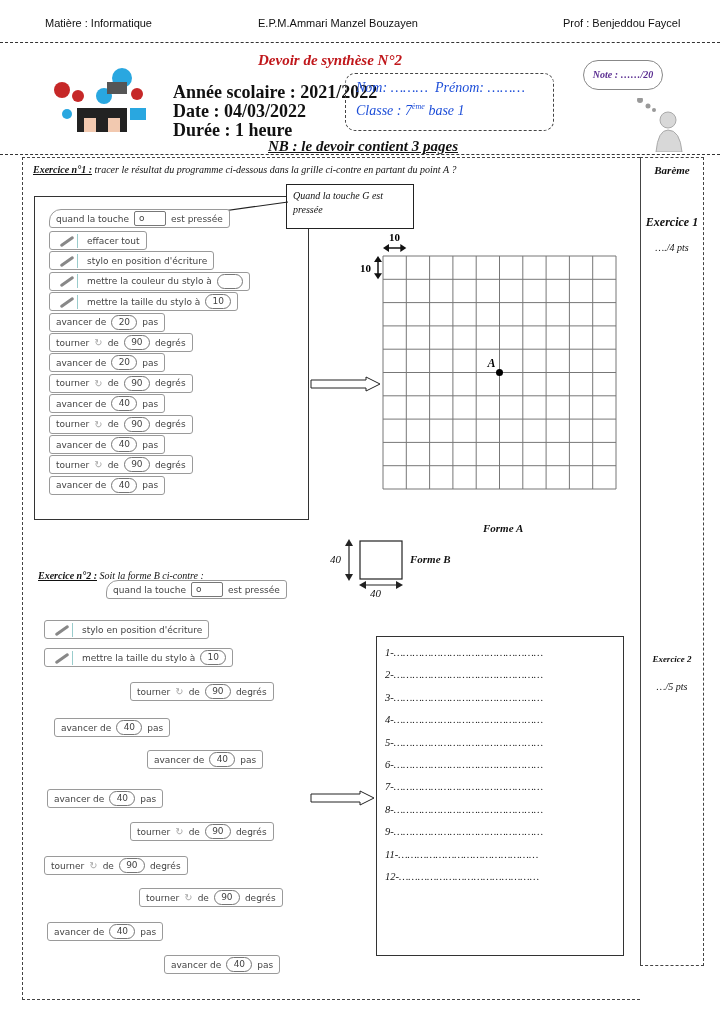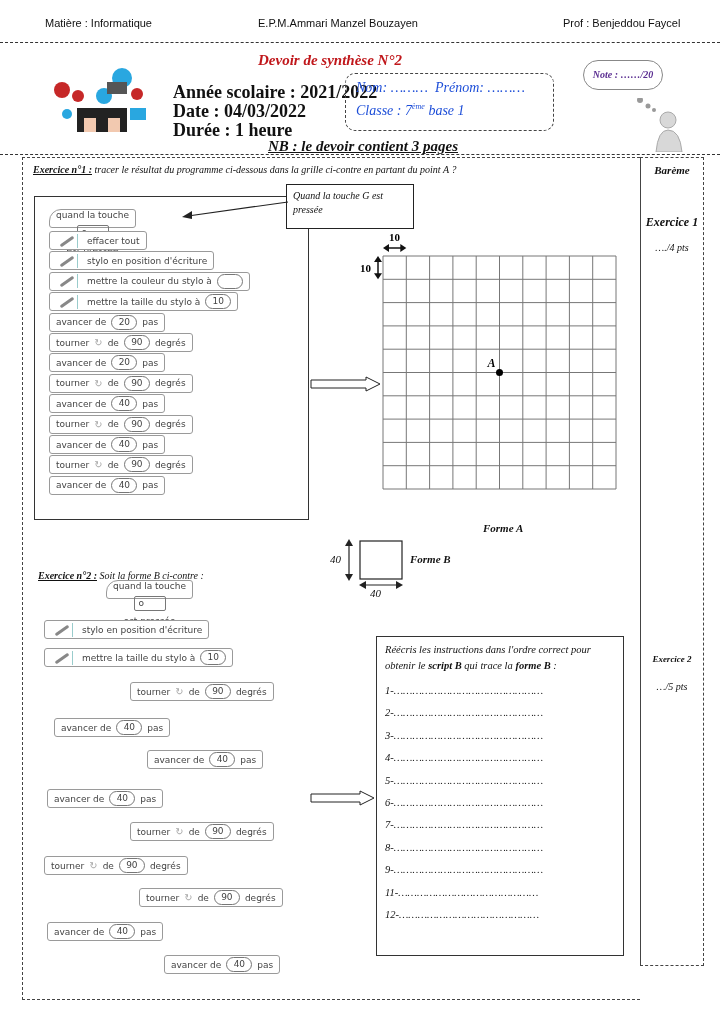--- a/index.html
+++ b/index.html
@@ -20,21 +20,21 @@
   .bareme .t { position: absolute; width: 100%; text-align: center; font-style: italic; font-size: 10px; }
   .ex-title { font-size: 10px; font-style: italic; }
   .ex-title b { text-decoration: underline; font-weight: bold; }
   .scriptbox { left: 34px; top: 196px; width: 275px; height: 324px; border: 1.5px solid #333; }
   .blk { position: absolute; height: 19px; border: 1px solid #9a9a9a; border-radius: 3px; background: #fff; font-family: "DejaVu Sans", sans-serif; font-size: 9px; color: #444; display: flex; align-items: center; padding: 0 6px; white-space: nowrap; gap: 5px; }
   .blk .slot { border: 1px solid #777; border-radius: 9px; padding: 0 6px; height: 15px; line-height: 13px; min-width: 26px; text-align: center; }
   .blk .kslot { border: 1px solid #777; border-radius: 2px; padding: 0 4px; height: 15px; line-height: 13px; min-width: 32px; }
   .blk .pen { width: 22px; height: 14px; position: relative; border-right: 1px solid #9cc; margin-right: 4px; padding-right: 4px; }
   .blk .pen::after { content: ""; position: absolute; left: 3px; top: 6px; width: 16px; height: 3px; background: #888; transform: rotate(-35deg); border-radius: 2px; }
   .blk .turn { color: #aaa; font-size: 10px; }
-  .hat { border-top-left-radius: 12px; flex-direction: column; }
+  .hat { border-top-left-radius: 12px; }
   .callout { left: 286px; top: 184px; width: 128px; height: 45px; border: 1.2px solid #222; background: #fff; font-style: italic; font-size: 10px; padding: 4px 6px; line-height: 14px; }
   .lbl-it { font-style: italic; font-size: 11px; font-weight: bold; }
   .instr { left: 376px; top: 636px; width: 248px; height: 320px; border: 1.2px solid #333; padding: 5px 8px; font-style: italic; font-size: 10.5px; line-height: 16px; }
   .instr .line { height: 22.4px; line-height: 22.4px; white-space: nowrap; overflow: hidden; }
 </style>
 </head>
 <body>
 
 <div class="abs hdr" style="left:45px">Matière : Informatique</div>
 <div class="abs hdr" style="left:258px">E.P.M.Ammari Manzel Bouzayen</div>
@@ -167,23 +167,20 @@
 <div class="abs lbl-it" style="left:370px;top:587px;font-weight:normal">40</div>
 <div class="abs lbl-it" style="left:410px;top:553px">Forme B</div>
 
 <div id="ex2-blocks"></div>
 
 <svg class="abs" style="left:310px;top:790px" width="66" height="16">
   <path d="M1 4 H50 V1 L64 8 L50 15 V12 H1 Z" fill="#fff" stroke="#222" stroke-width="1"></path>
 </svg>
 
 <div class="abs instr">
-  <div style="margin-bottom:6px">
-    <span>Réécris les instructions dans l'ordre correct pour obtenir le </span><b>script B</b><span> qui trace la </span><b>forme B</b><span> :</span>
-  </div>
   <div id="answer-lines">
       <div class="line">1-…………………………………………</div>
       <div class="line">2-…………………………………………</div>
       <div class="line">3-…………………………………………</div>
       <div class="line">4-…………………………………………</div>
       <div class="line">5-…………………………………………</div>
       <div class="line">6-…………………………………………</div>
       <div class="line">7-…………………………………………</div>
       <div class="line">8-…………………………………………</div>
       <div class="line">9-…………………………………………</div>

